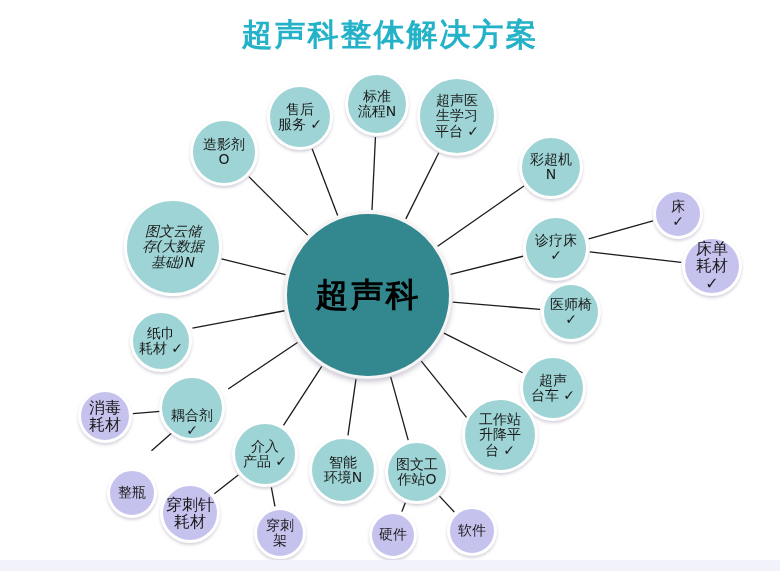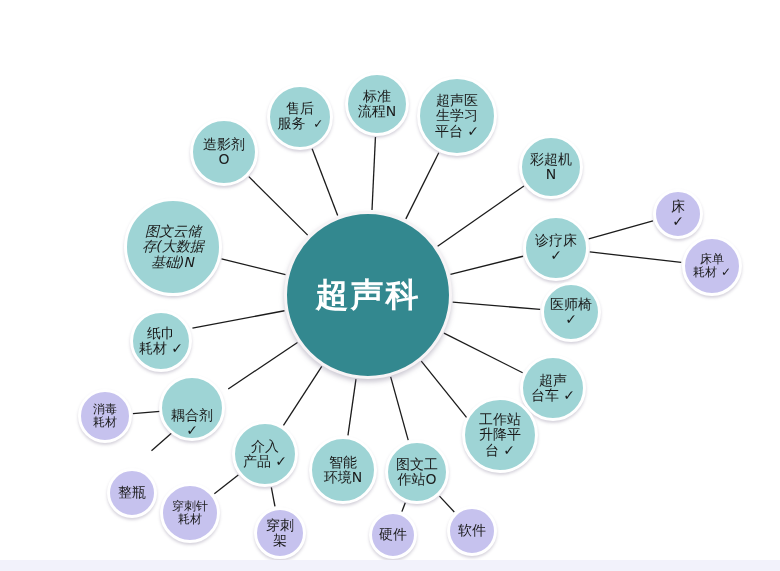--- a/index.html
+++ b/index.html
@@ -49,51 +49,52 @@
     box-shadow: 0 2px 3px rgba(120,110,140,0.30);
     font-family: "DejaVu Sans", "Liberation Sans", sans-serif;
   }
   .node .lbl {
     display: block;
     white-space: pre-line;
     padding: 0 2px;
   }
   .node.center {
     background: #33888f;
-    color: #ffffff;
+    color: #000000;
     font-size: 33px;
     font-weight: bold;
     letter-spacing: 2px;
     border: 3px solid #f7f4f6;
     box-shadow: 0 3px 5px rgba(110,100,130,0.35);
   }
   .node.teal {
     background: #9ed4d5;
     color: #1a1a1a;
   }
   .node.lilac {
     background: #c6c2ee;
     color: #1a1a1a;
   }
-  .node.sz-s  { font-size: 12px; }
+  .node.sz-s  { font-size: 16px; }
   .node.sz-m  { font-size: 14px; }
   .bottomband {
     position: absolute;
     left: 0;
     bottom: 0;
     width: 780px;
     height: 11px;
     background: #f2f2fb;
   }
 </style>
 </head>
 <body>
 
 <div id="canvas">
 
+  <div id="title">超声科整体解决方案</div>
 
   <svg id="edges" viewBox="0 0 780 571" preserveAspectRatio="none">
       <line x1="307.68686784452103" y1="235.10570904004516" x2="248.8348191228443" y2="176.66235510115786" stroke="#1b1b1b" stroke-width="1.3"></line>
       <line x1="337.66621005573245" y1="215.59684396941736" x2="312.133515977707" y2="148.76126241223307" stroke="#1b1b1b" stroke-width="1.3"></line>
       <line x1="372.00079651278605" y1="210.09420733976225" x2="375.4467495891536" y2="136.96342538573936" stroke="#1b1b1b" stroke-width="1.3"></line>
       <line x1="405.8429796865413" y1="218.88883860796747" x2="438.7463274453154" y2="152.71244255380392" stroke="#1b1b1b" stroke-width="1.3"></line>
       <line x1="437.6525898118616" y1="246.28124865618423" x2="523.9584063083361" y2="185.91433875701082" stroke="#1b1b1b" stroke-width="1.3"></line>
       <line x1="450.4621125123532" y1="274.38447187191167" x2="523.0151549950588" y2="256.2462112512353" stroke="#1b1b1b" stroke-width="1.3"></line>
       <line x1="452.7035047663161" y1="302.09339695087374" x2="540.1081335558141" y2="309.41299640615193" stroke="#1b1b1b" stroke-width="1.3"></line>
       <line x1="443.9440322533176" y1="333.17727026788396" x2="522.622387098673" y2="372.7290918928464" stroke="#1b1b1b" stroke-width="1.3"></line>
@@ -112,21 +113,21 @@
       <line x1="238.27754481254888" y1="475.02166474746156" x2="214.36459149444073" y2="493.83318802437327" stroke="#1b1b1b" stroke-width="1.3"></line>
       <line x1="174.50551291758686" y1="430.49513566095277" x2="151.4957842394924" y2="450.797837435742" stroke="#1b1b1b" stroke-width="1.3"></line>
       <line x1="166.11991660856444" y1="410.8530596540156" x2="132.9012451458881" y2="413.6504214613989" stroke="#1b1b1b" stroke-width="1.3"></line>
     </svg>
 
   <div id="nodes">
       <div class="node teal sz-m" style="left: 190px; top: 118px; width: 68px; height: 68px;">
         <span class="lbl">造影剂
 O</span>
       </div>
-      <div class="node teal sz-m" style="left: 267px; top: 84px; width: 66px; height: 66px; font-family: Liberation Mono, monospace;">
+      <div class="node teal sz-m" style="left: 267px; top: 84px; width: 66px; height: 66px;">
         <span class="lbl">售后
 服务 ✓</span>
       </div>
       <div class="node teal sz-m" style="left: 345px; top: 72px; width: 64px; height: 64px;">
         <span class="lbl">标准
 流程N</span>
       </div>
       <div class="node teal sz-m" style="left: 417px; top: 76px; width: 80px; height: 80px;">
         <span class="lbl">超声医
 生学习

